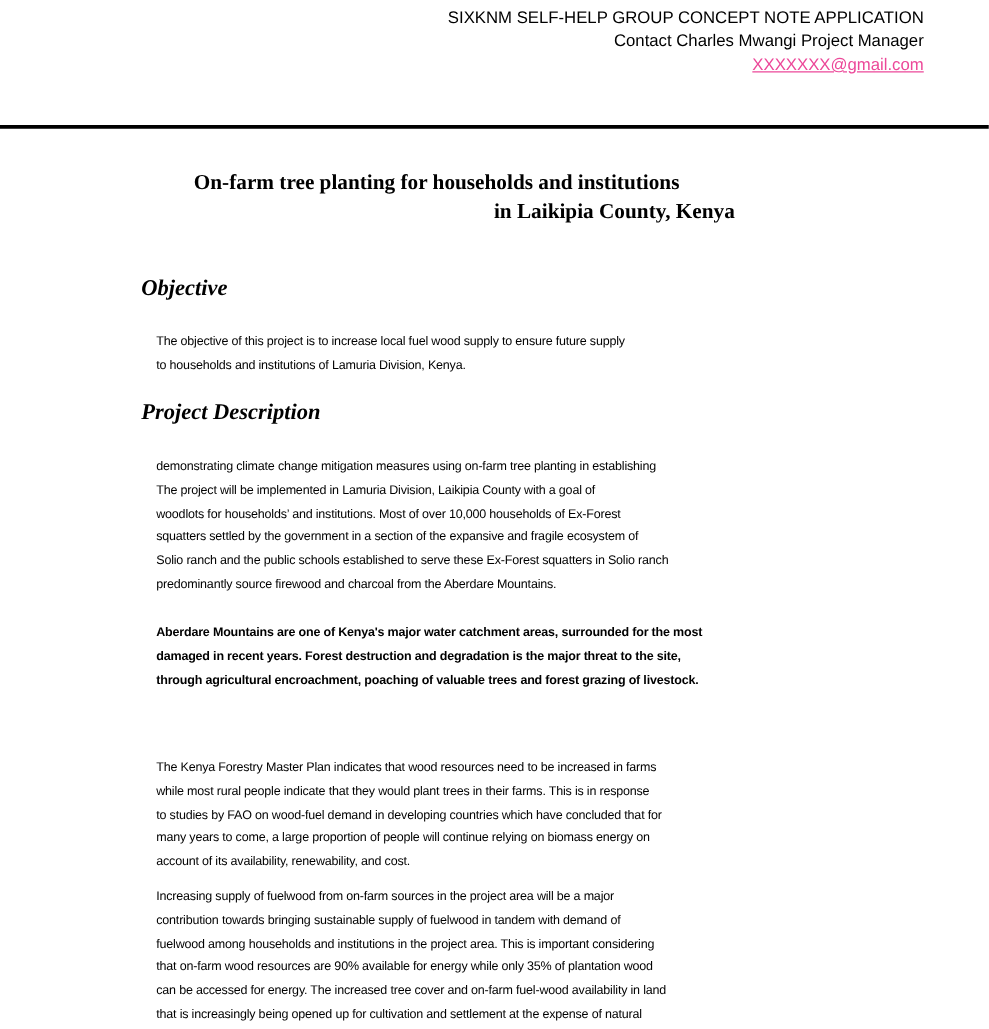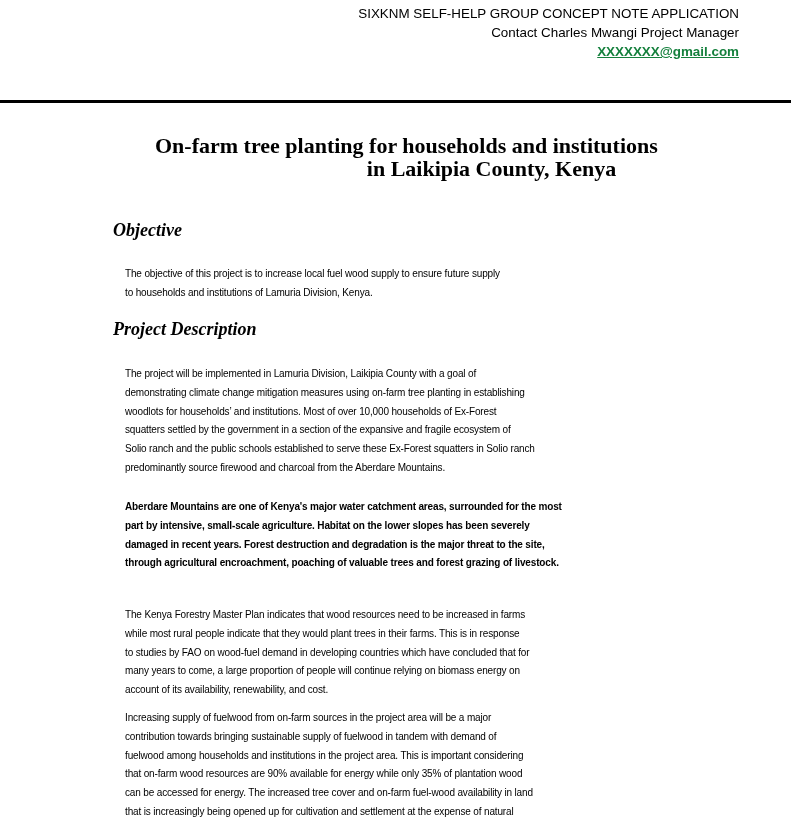--- a/index.html
+++ b/index.html
@@ -4,29 +4,29 @@
   <style>
     html, body { margin: 0; padding: 0; background: #ffffff; }
     body {
       width: 791px; height: 823px; overflow: hidden; position: relative;
       font-family: "Liberation Sans", sans-serif; color: #000;
     }
     .header {
       position: absolute; top: 4px; left: 0; width: 739px;
       text-align: right; font-size: 13.4px; line-height: 19px;
     }
-    .header a { color: #15803d; text-decoration: underline; font-weight: bold; }
+    .header a { color: #ec4899; text-decoration: underline; }
     .rule {
       position: absolute; left: 0; top: 100px; width: 791px; height: 3px;
       background: #000;
     }
     .title {
       position: absolute; top: 134px; left: 100px; width: 578px;
       text-align: center; font-family: "Liberation Serif", serif;
-      font-weight: bold; font-size: 22px; line-height: 23px;
+      font-weight: bold; font-size: 17px; line-height: 23px;
     }
     .title .l1 { display: block; padding-left: 10px; text-align: left; margin-left: 45px; }
     .title .l2 { display: block; text-align: center; margin-left: 205px; }
     .h2 {
       position: absolute; left: 113px; font-family: "Liberation Serif", serif;
       font-weight: bold; font-style: italic; font-size: 18px; line-height: 22px;
     }
     .p {
       position: absolute; left: 125px; width: 620px;
       font-size: 10px; line-height: 18.8px; letter-spacing: -0.15px;
@@ -52,31 +52,30 @@
 <div class="h2" style="top:219px;">Objective</div>
 
 <div class="p" style="top:265px;">
   <span>The objective of this project is to increase local fuel wood supply to ensure future supply</span>
   <span>to households and institutions of Lamuria Division, Kenya.</span>
 </div>
 
 <div class="h2" style="top:318px;">Project Description</div>
 
 <div class="p" style="top:365px;">
+  <span>demonstrating climate change mitigation measures using on-farm tree planting in establishing</span>
   <span>The project will be implemented in Lamuria Division, Laikipia County with a goal of</span>
-  <span>demonstrating climate change mitigation measures using on-farm tree planting in establishing</span>
   <span>woodlots for households’ and institutions. Most of over 10,000 households of Ex-Forest</span>
   <span>squatters settled by the government in a section of the expansive and fragile ecosystem of</span>
   <span>Solio ranch and the public schools established to serve these Ex-Forest squatters in Solio ranch</span>
   <span>predominantly source firewood and charcoal from the Aberdare Mountains.</span>
 </div>
 
 <div class="p" style="top:498px;font-weight:bold;">
   <span>Aberdare Mountains are one of Kenya's major water catchment areas, surrounded for the most</span>
-  <span>part by intensive, small-scale agriculture. Habitat on the lower slopes has been severely</span>
   <span>damaged in recent years. Forest destruction and degradation is the major threat to the site,</span>
   <span>through agricultural encroachment, poaching of valuable trees and forest grazing of livestock.</span>
 </div>
 
 <div class="p" style="top:595px;margin-top:11px;">
   <span>The Kenya Forestry Master Plan indicates that wood resources need to be increased in farms</span>
   <span>while most rural people indicate that they would plant trees in their farms. This is in response</span>
   <span>to studies by FAO on wood-fuel demand in developing countries which have concluded that for</span>
   <span>many years to come, a large proportion of people will continue relying on biomass energy on</span>
   <span>account of its availability, renewability, and cost.</span>

